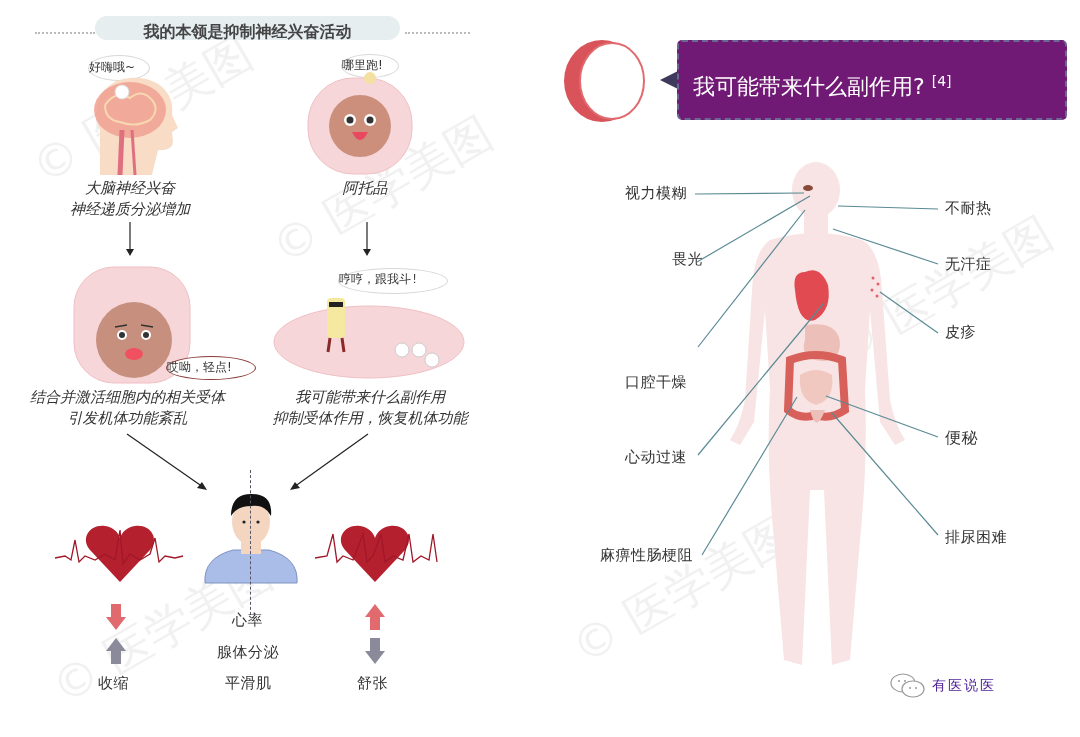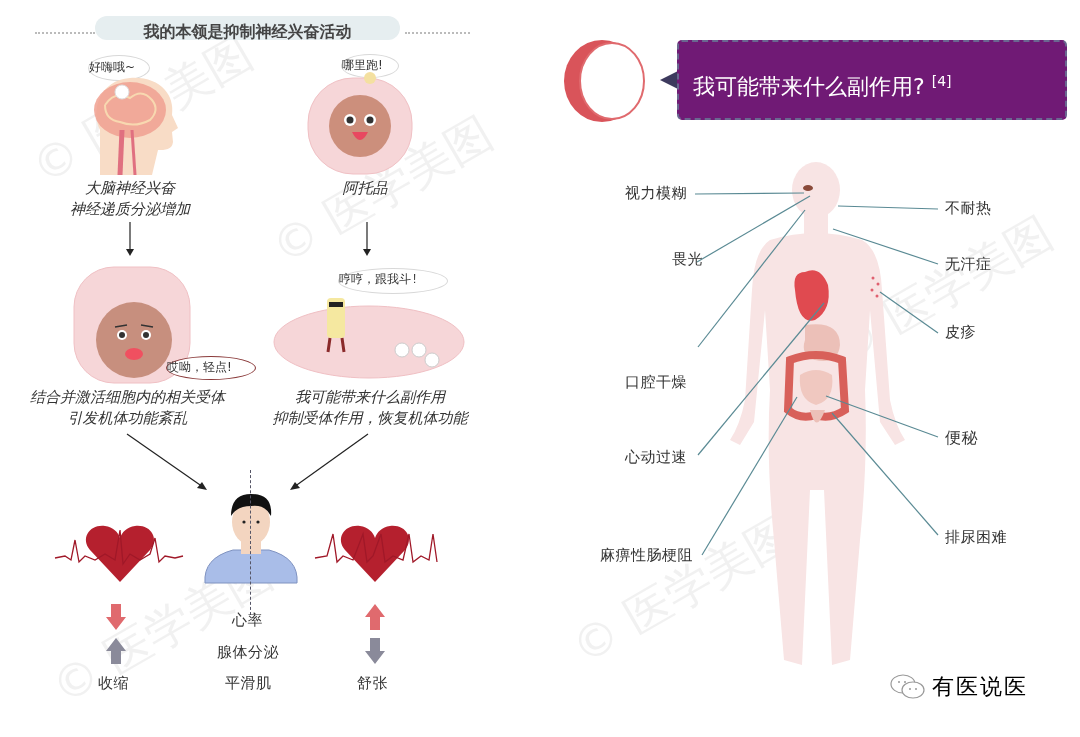--- a/index.html
+++ b/index.html
@@ -206,15 +206,15 @@
 
   <div class="abs" style="left:890px;top:672px;display:flex;align-items:center;gap:6px;">
     <svg style="position:relative;" width="36" height="28" viewBox="0 0 36 28">
       <ellipse cx="13" cy="11" rx="12" ry="9" fill="#fff" stroke="#999" stroke-width="1.2"></ellipse>
       <ellipse cx="23" cy="17" rx="11" ry="8" fill="#fff" stroke="#999" stroke-width="1.2"></ellipse>
       <circle cx="9" cy="9" r="1" fill="#999"></circle>
         <circle cx="15" cy="9" r="1" fill="#999"></circle>
       <circle cx="20" cy="16" r="1" fill="#999"></circle>
         <circle cx="26" cy="16" r="1" fill="#999"></circle>
     </svg>
-    <span style="font-size:22px;color:#000000;letter-spacing:2px;font-family:Liberation Mono, monospace;">有医说医</span>
+    <span style="font-size:14px;color:#4c1d95;letter-spacing:2px;font-family:Liberation Mono, monospace;">有医说医</span>
   </div>
 </section>
 
 </body></html>

